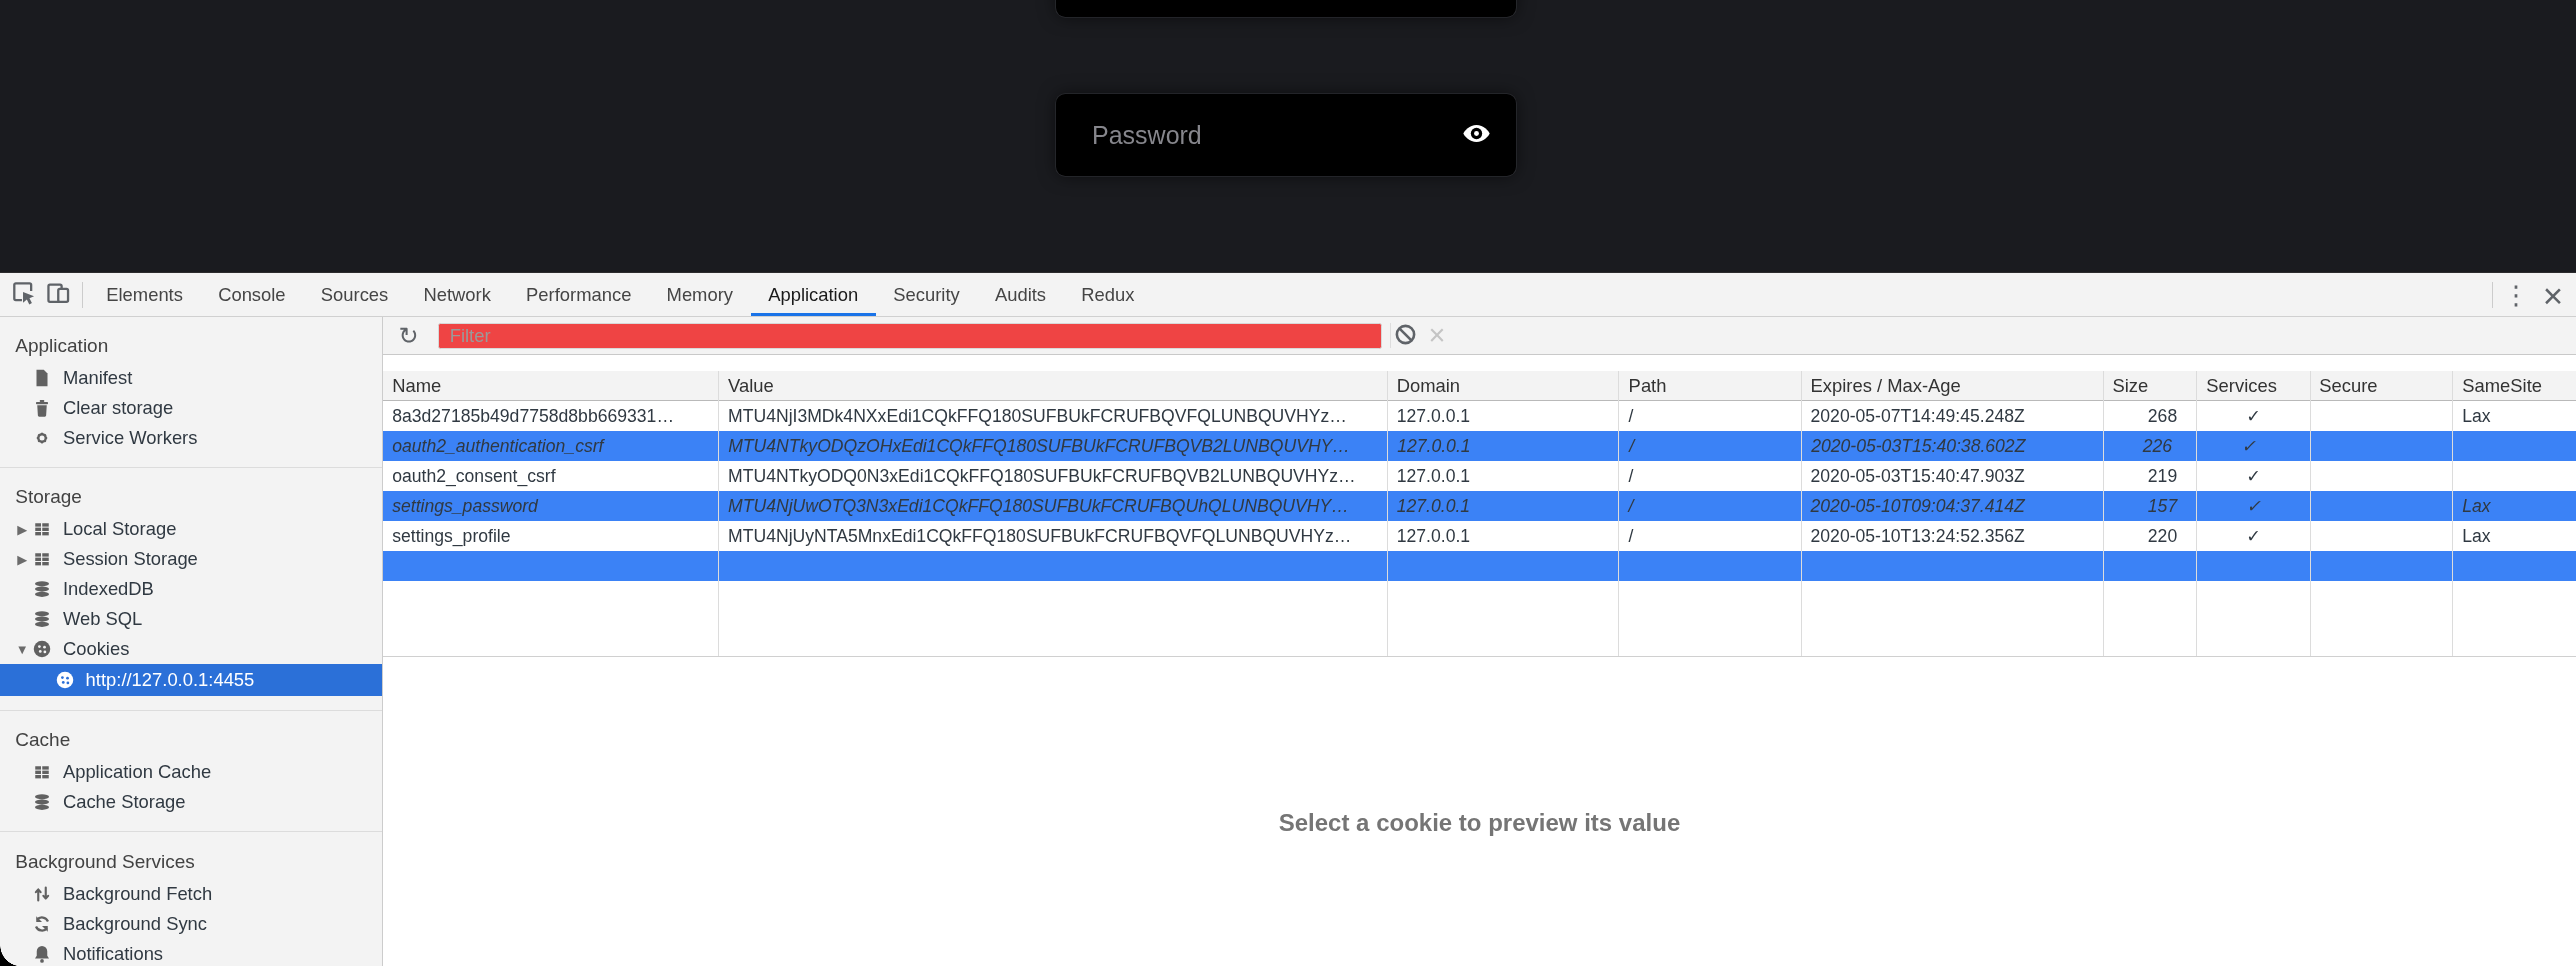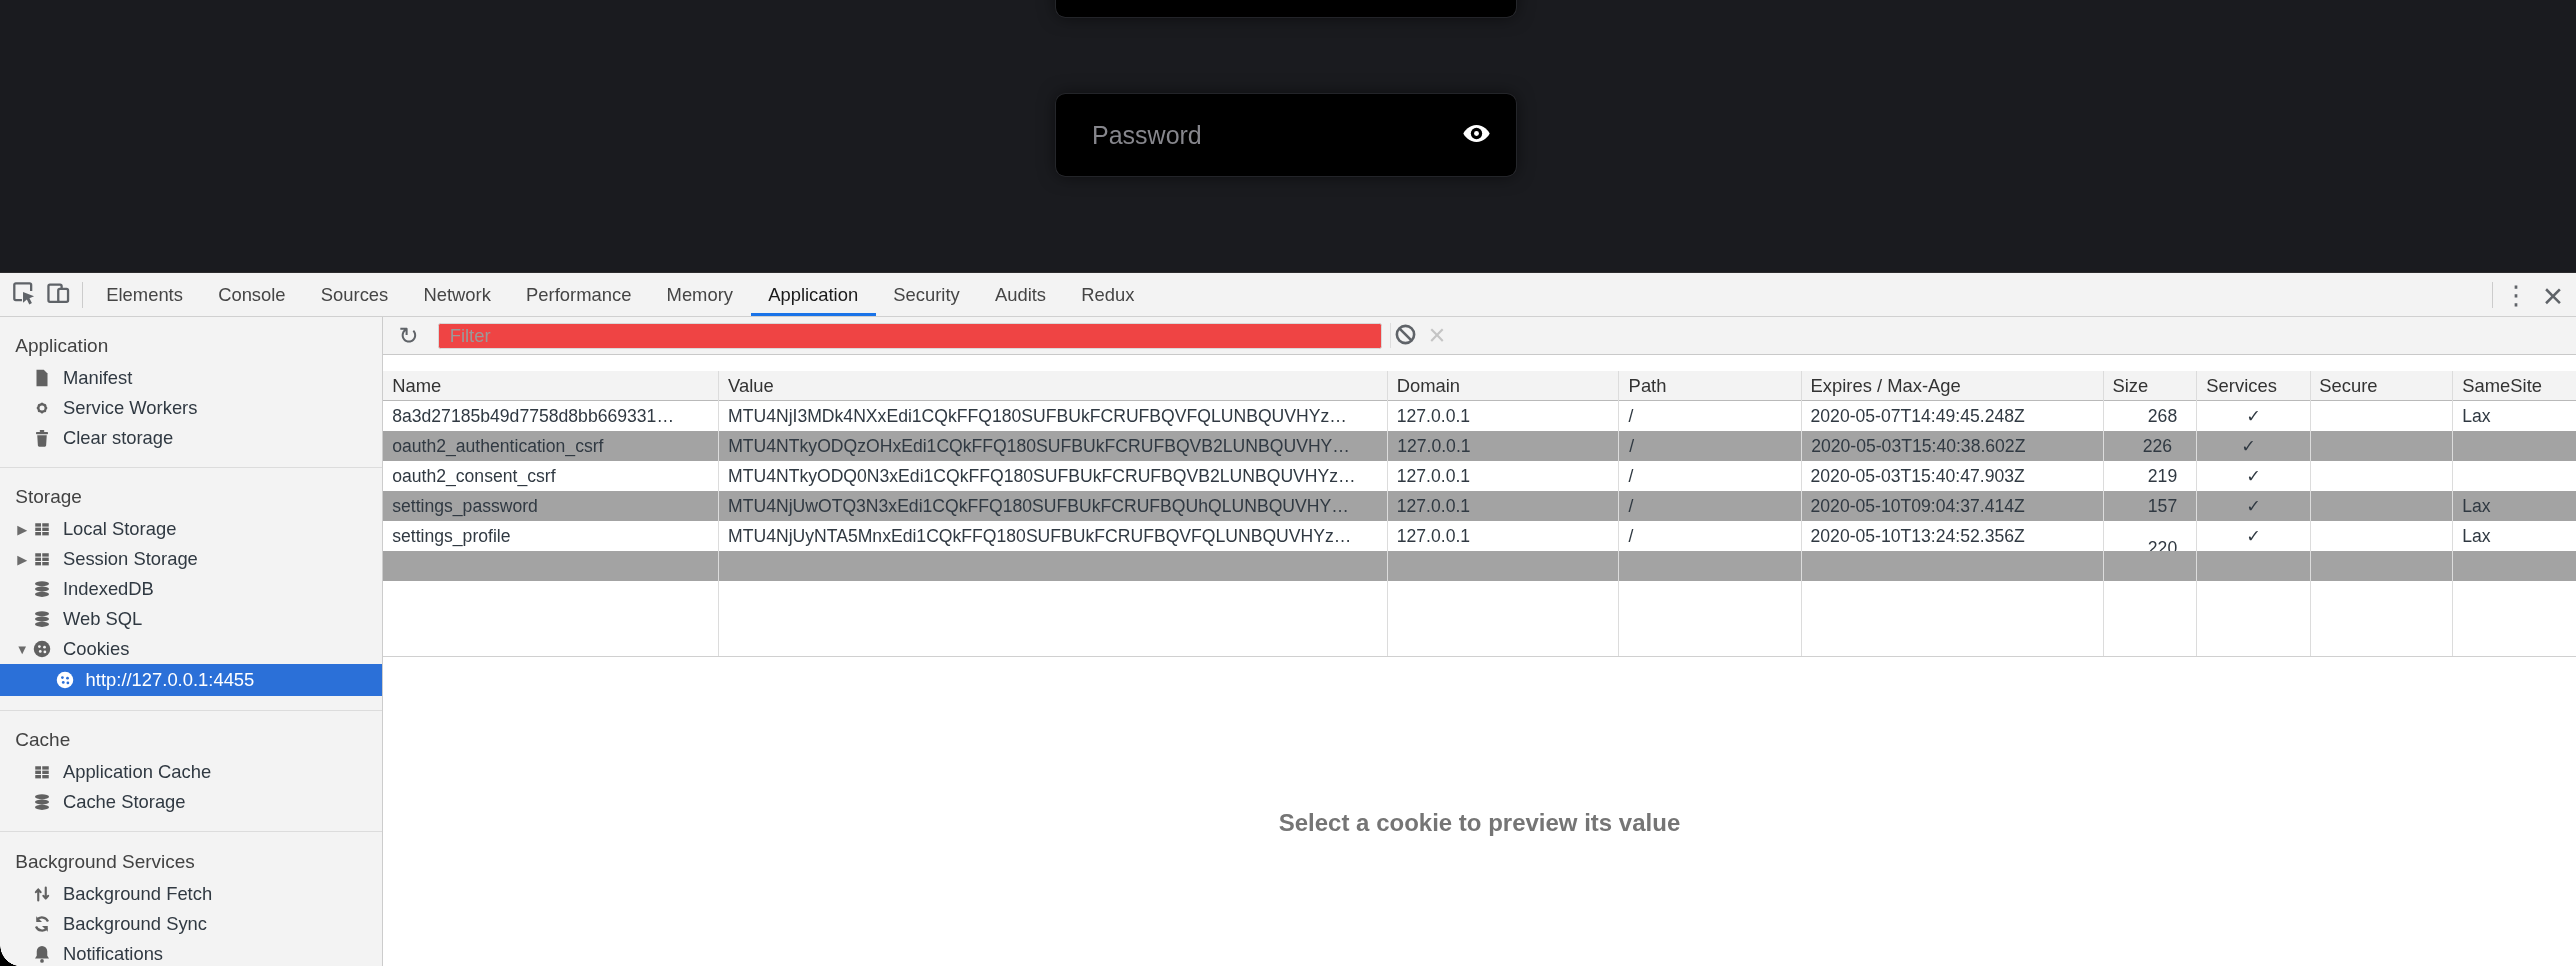--- a/index.html
+++ b/index.html
@@ -55,21 +55,21 @@
   .filter-input::placeholder{color:#9a9a9a;opacity:1;}
   .tool-div{width:0.8px;height:24.5px;background:#ddd;margin-left:7.7px;}
   .clearx{font-size:29px;color:#c4c4c4;line-height:29px;}
 
   
   .cook-table{position:absolute;left:383px;top:98px;width:2193px;height:301px;background:#fff;overflow:hidden;}
   .tbl-header{position:absolute;left:0;top:0;width:2193px;height:30px;background:#f3f3f3;border-bottom:0.8px solid #b9b9b9;box-sizing:border-box;display:flex;}
   .th{box-sizing:border-box;padding-left:9.2px;font-size:18.4px;color:#333;line-height:29px;white-space:nowrap;overflow:hidden;cursor:pointer;}
   .tbl-body{position:absolute;left:0;top:30px;width:2193px;}
   .tr{display:flex;height:30px;cursor:pointer;}
-  .tr.alt{background:#a3a3a3;}
+  .tr.alt{background:#3b82f6;font-style:italic;}
   .td{box-sizing:border-box;padding-left:9.2px;font-size:17.6px;color:#303942;line-height:30px;white-space:nowrap;overflow:hidden;}
   .td.num{text-align:right;padding-right:20px;padding-left:0;}
   .td.center{text-align:center;padding-left:0;}
   .col-div{position:absolute;top:0;width:0.8px;height:301px;background:#dcdcdc;}
 
   
   .preview{position:absolute;left:383px;top:383px;width:2193px;height:311px;background:#fff;border-top:0.8px solid #d0d0d0;box-sizing:border-box;}
   .preview-msg{position:absolute;left:0;top:152px;width:100%;text-align:center;font-size:24px;font-weight:bold;color:#757575;}
 
   .corner-bl{position:absolute;left:0;bottom:0;width:21.5px;height:21.5px;z-index:50;
@@ -144,40 +144,40 @@
               <path fill="#616161" d="M3.6 1.4h5.8l3 3v10.2H3.6z"></path>
             </svg>
           </span>
           <span class="side-label">Manifest</span>
         </div>
         <div class="side-item">
           <span class="twisty"></span>
           <span class="side-ico">
             <svg width="20" height="20" viewBox="0 0 16 16">
               <g fill="#616161">
+                <rect x="3.2" y="3.1" width="9.6" height="1.8" rx=".6"></rect>
+                <rect x="6.2" y="1.5" width="3.6" height="1.6" rx=".5"></rect>
+                <path d="M4.2 5.8h7.6l-.5 8.2a1 1 0 0 1-1 .9H5.7a1 1 0 0 1-1-.9z"></path>
+              </g>
+            </svg>
+          </span>
+          <span class="side-label">Clear storage</span>
+        </div>
+        <div class="side-item">
+          <span class="twisty"></span>
+          <span class="side-ico">
+            <svg width="20" height="20" viewBox="0 0 16 16">
+              <g fill="#616161">
                 <rect x="4.6" y="4.6" width="6.8" height="6.8" rx="1.2"></rect>
                 <rect x="4.6" y="4.6" width="6.8" height="6.8" rx="1.2" transform="rotate(45 8 8)"></rect>
                 <circle cx="8" cy="8" r="2" fill="#f3f3f3"></circle>
               </g>
             </svg>
           </span>
           <span class="side-label">Service Workers</span>
-        </div>
-        <div class="side-item">
-          <span class="twisty"></span>
-          <span class="side-ico">
-            <svg width="20" height="20" viewBox="0 0 16 16">
-              <g fill="#616161">
-                <rect x="3.2" y="3.1" width="9.6" height="1.8" rx=".6"></rect>
-                <rect x="6.2" y="1.5" width="3.6" height="1.6" rx=".5"></rect>
-                <path d="M4.2 5.8h7.6l-.5 8.2a1 1 0 0 1-1 .9H5.7a1 1 0 0 1-1-.9z"></path>
-              </g>
-            </svg>
-          </span>
-          <span class="side-label">Clear storage</span>
         </div>
         <div class="side-divider"></div>
         <div class="side-h">Storage</div>
         <div class="side-item">
           <span class="twisty">▶</span>
           <span class="side-ico">
             <svg width="20" height="20" viewBox="0 0 16 16">
               <g fill="#616161">
                 <rect x="2.6" y="3.4" width="4.6" height="2.7"></rect>
                 <rect x="8.2" y="3.4" width="5.2" height="2.7"></rect>
@@ -407,21 +407,21 @@
             <div class="td center" style="width: 113px;">✓</div>
             <div class="td center" style="width: 143px;"></div>
             <div class="td" style="width: 123px;">Lax</div>
           </div>
           <div class="tr">
             <div class="td" style="width: 336px;">settings_profile</div>
             <div class="td" style="width: 669px;">MTU4NjUyNTA5MnxEdi1CQkFFQ180SUFBUkFCRUFBQVFQLUNBQUVHYz…</div>
             <div class="td" style="width: 232px;">127.0.0.1</div>
             <div class="td" style="width: 182px;">/</div>
             <div class="td" style="width: 302px;">2020-05-10T13:24:52.356Z</div>
-            <div class="td num" style="width: 94px; margin-top: 12px;">220</div>
+            <div class="td num" style="width: 94px;">220</div>
             <div class="td center" style="width: 113px;">✓</div>
             <div class="td center" style="width: 143px;"></div>
             <div class="td" style="width: 123px;">Lax</div>
           </div>
           <div class="tr alt"></div>
         </div>
       <div id="col-divs">
           <div class="col-div" style="left: 335px;"></div>
           <div class="col-div" style="left: 1004px;"></div>
           <div class="col-div" style="left: 1235px;"></div>

